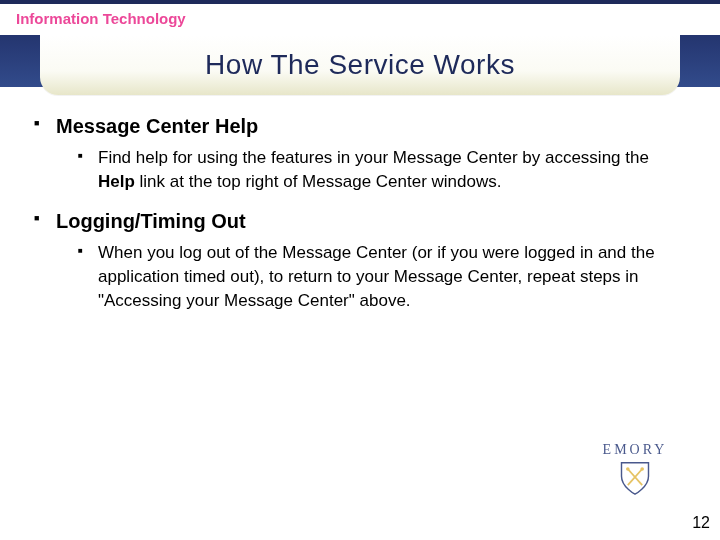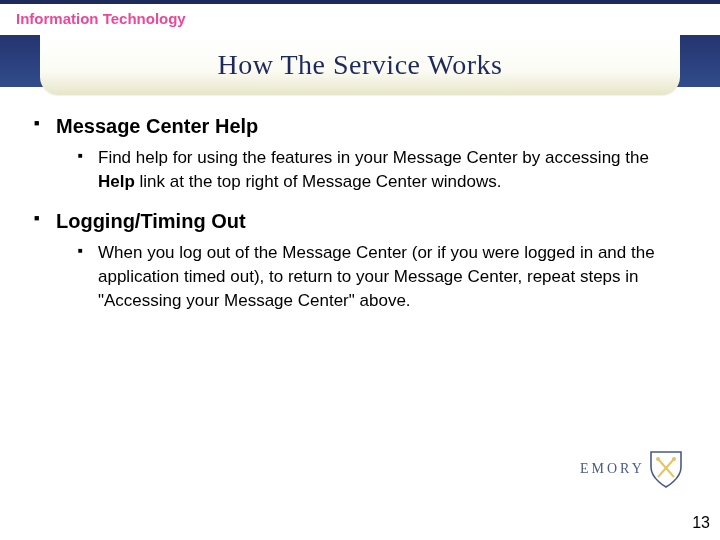--- a/index.html
+++ b/index.html
@@ -26,21 +26,21 @@
     background: linear-gradient(to bottom, #ffffff 0%, #fbfbf4 60%, #e7e6c9 100%);
     border-radius: 0 0 18px 18px;
     display: flex; align-items: center; justify-content: center;
     box-shadow: 0 1px 0 rgba(0,0,0,0.05);
   }
   .title-band .panel h1 {
     color: #1e2a5a;
     font-size: 28px;
     font-weight: normal;
     letter-spacing: 0.5px;
-    font-family: Liberation Serif, serif;
+    font-family: Liberation Sans, sans-serif;
   }
   .content {
     padding: 0 34px 0 34px;
     color: #000;
     font-size: 16.5px;
     line-height: 1.35;
   }
   ul.lvl1 { list-style: none; }
   ul.lvl1 > li { position: relative; padding-left: 22px; margin-bottom: 14px; }
   ul.lvl1 > li::before {
@@ -52,21 +52,21 @@
   ul.lvl2 > li { position: relative; padding-left: 42px; margin-bottom: 10px; }
   ul.lvl2 > li::before {
     content: "■"; position: absolute; left: 22px; top: 5px;
     font-size: 8px; color: #000;
   }
   .body-text { font-size: 17px; }
   .body-text .bold { font-weight: bold; }
   .logo-wrap {
     position: absolute; right: 30px; bottom: 44px;
     width: 110px; height: 54px;
-    display: flex; flex-direction: row; align-items: center; gap: 2px;
+    display: flex; flex-direction: column; align-items: center; gap: 2px;
     opacity: 0.85;
   }
   .logo-word {
     font-family: "Times New Roman", Georgia, serif;
     letter-spacing: 3px;
     font-size: 14px; color: #2a3c78; font-weight: 500;
   }
   .page-num {
     position: absolute; right: 10px; bottom: 8px;
     font-size: 16px; color: #000;
@@ -114,13 +114,13 @@
   <div class="logo-word">EMORY</div>
   <svg width="38" height="40" viewBox="0 0 38 40">
     <path d="M4 3 H34 V18 C34 30 19 38 19 38 C19 38 4 30 4 18 Z" fill="none" stroke="#2a3c78" stroke-width="1.6"></path>
     <line x1="11" y1="10" x2="27" y2="28" stroke="#e2b94a" stroke-width="2"></line>
     <line x1="27" y1="10" x2="11" y2="28" stroke="#e2b94a" stroke-width="2"></line>
     <circle cx="11" cy="10" r="2" fill="#e2b94a"></circle>
     <circle cx="27" cy="10" r="2" fill="#e2b94a"></circle>
   </svg>
 </div>
 
-<div class="page-num">13</div>
+<div class="page-num">12</div>
 
 </body></html>

